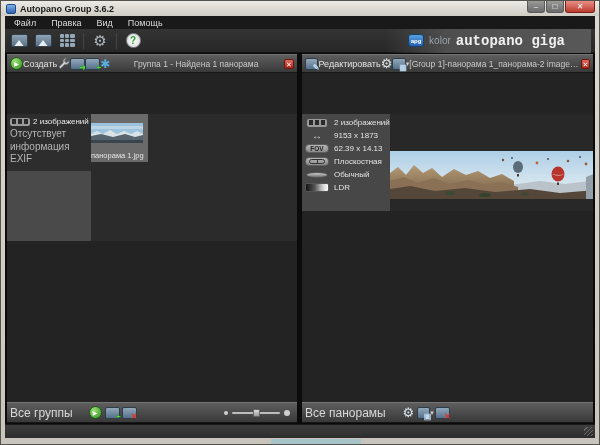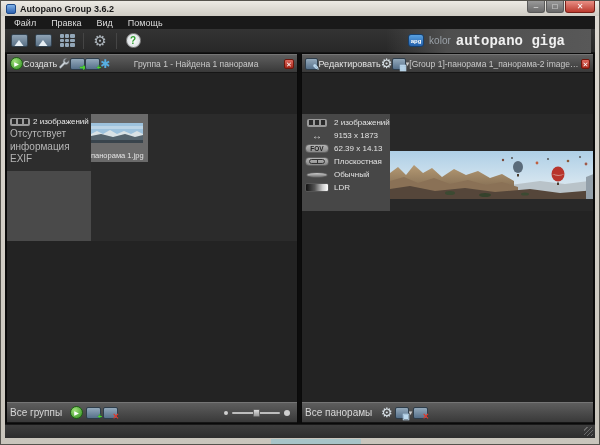--- a/index.html
+++ b/index.html
@@ -96,21 +96,21 @@
     border:1px solid #555;}
   .proj-ic{width:24px;height:9px;border-radius:4px;background:linear-gradient(#b5b5b5,#8a8a8a);
     border:1px solid #5f5f5f;position:relative;overflow:hidden;}
   .proj-ic:before{content:"";position:absolute;inset:1px 3px;border:1px solid #333;border-radius:3px;}
   .proj-ic:after{content:"";position:absolute;top:1px;bottom:1px;left:50%;width:1px;background:#333;}
   .ldr-ic{width:24px;height:9px;border-radius:2px;border:1px solid #555;
     background:linear-gradient(90deg,#111 0%,#555 40%,#ccc 75%,#fff 100%);}
   .inf-val{font-size:8px;color:#e3e3e3;white-space:nowrap;}
   .pano-preview{position:absolute;left:88px;right:0;top:37px;height:48px;}
   
-  .foot-label{font-size:10px;color:#d8d8d8;margin-right:6px;}
+  .foot-label{font-size:12px;color:#d8d8d8;margin-right:14px;}
   .foot-ic{width:17px;height:15px;display:flex;align-items:center;justify-content:center;}
   .zoom-slider{margin-left:auto;display:flex;align-items:center;gap:4px;padding-right:4px;}
   .dot-s{width:4px;height:4px;border-radius:50%;background:#cfcfcf;}
   .dot-b{width:6px;height:6px;border-radius:50%;background:#cfcfcf;}
   .track{position:relative;width:48px;height:2px;background:#bdbdbd;border-radius:1px;}
   .handle{position:absolute;top:-3px;left:21px;width:7px;height:8px;background:linear-gradient(#ddd,#999);
     border:1px solid #666;border-radius:1px;}
   
   .statusbar{position:absolute;left:4px;right:4px;bottom:6px;height:14px;
     background:linear-gradient(#3e3e3e,#2d2d2d);border-top:1px solid #1a1a1a;}

